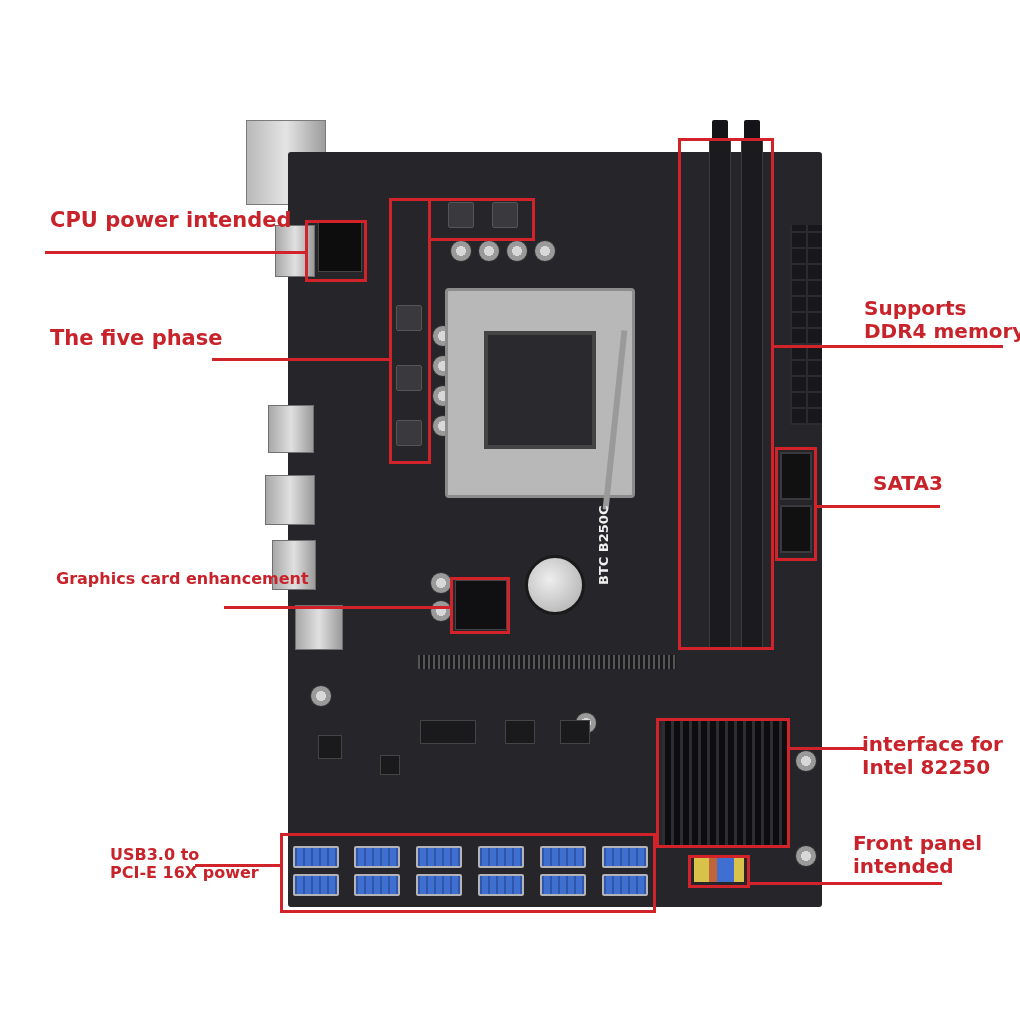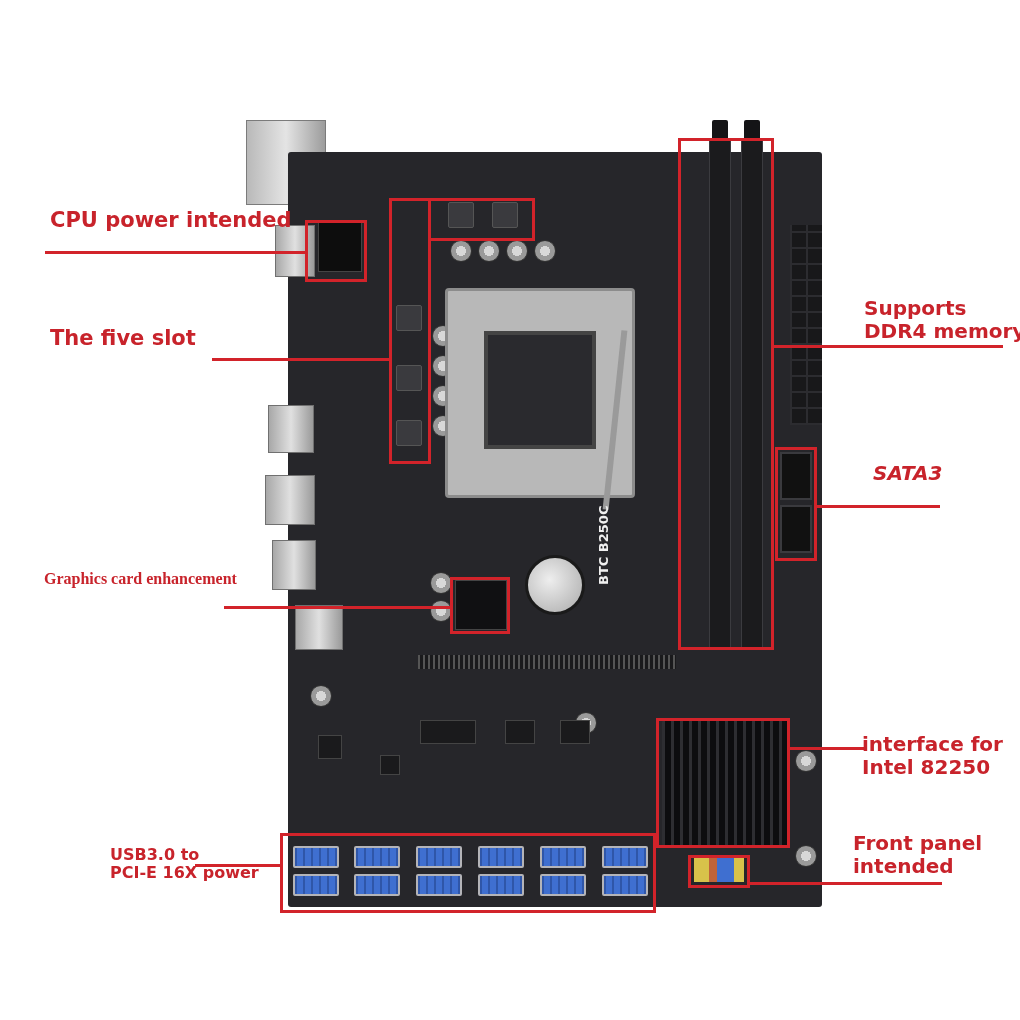--- a/index.html
+++ b/index.html
@@ -147,34 +147,34 @@
 <div class="line" style="left:212px;top:358px;width:178px;"></div>
 <div class="line" style="left:224px;top:606px;width:228px;"></div>
 <div class="line" style="left:195px;top:864px;width:87px;"></div>
 <div class="line" style="left:773px;top:345px;width:230px;"></div>
 <div class="line" style="left:815px;top:505px;width:125px;"></div>
 <div class="line" style="left:788px;top:747px;width:78px;"></div>
 <div class="line" style="left:750px;top:882px;width:192px;"></div>
 
 <div class="callout c-big" style="left:50px;top:208px;">CPU power intended</div>
 <div class="callout c-big" style="left:50px;top:326px;">
-  <div>The five slot</div>
+  <div>The five phase</div>
 </div>
-<div class="callout c-med" style="left:44px;top:570px;font-family:Liberation Serif, serif;">
+<div class="callout c-med" style="left:56px;top:570px;">
   <div>Graphics card enhancement</div>
 </div>
 <div class="callout c-med" style="left:110px;top:846px;">
   <div>USB3.0 to</div>
   <div>PCI-E 16X power</div>
 </div>
 <div class="callout c-sm" style="left:864px;top:297px;">
   <div>Supports</div>
   <div>DDR4 memory</div>
 </div>
-<div class="callout c-sm" style="left:873px;top:462px;font-style:italic;">SATA3</div>
+<div class="callout c-sm" style="left:873px;top:472px;">SATA3</div>
 <div class="callout c-sm" style="left:862px;top:733px;">
   <div>interface for</div>
   <div>Intel 82250</div>
 </div>
 <div class="callout c-sm" style="left:853px;top:832px;">
   <div>Front panel</div>
   <div>intended</div>
 </div>
 
 </body></html>

